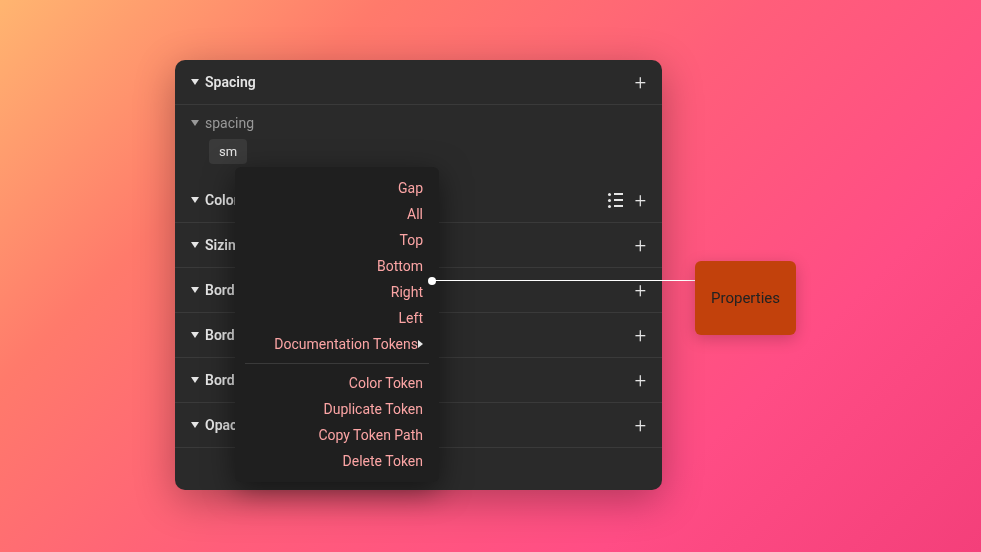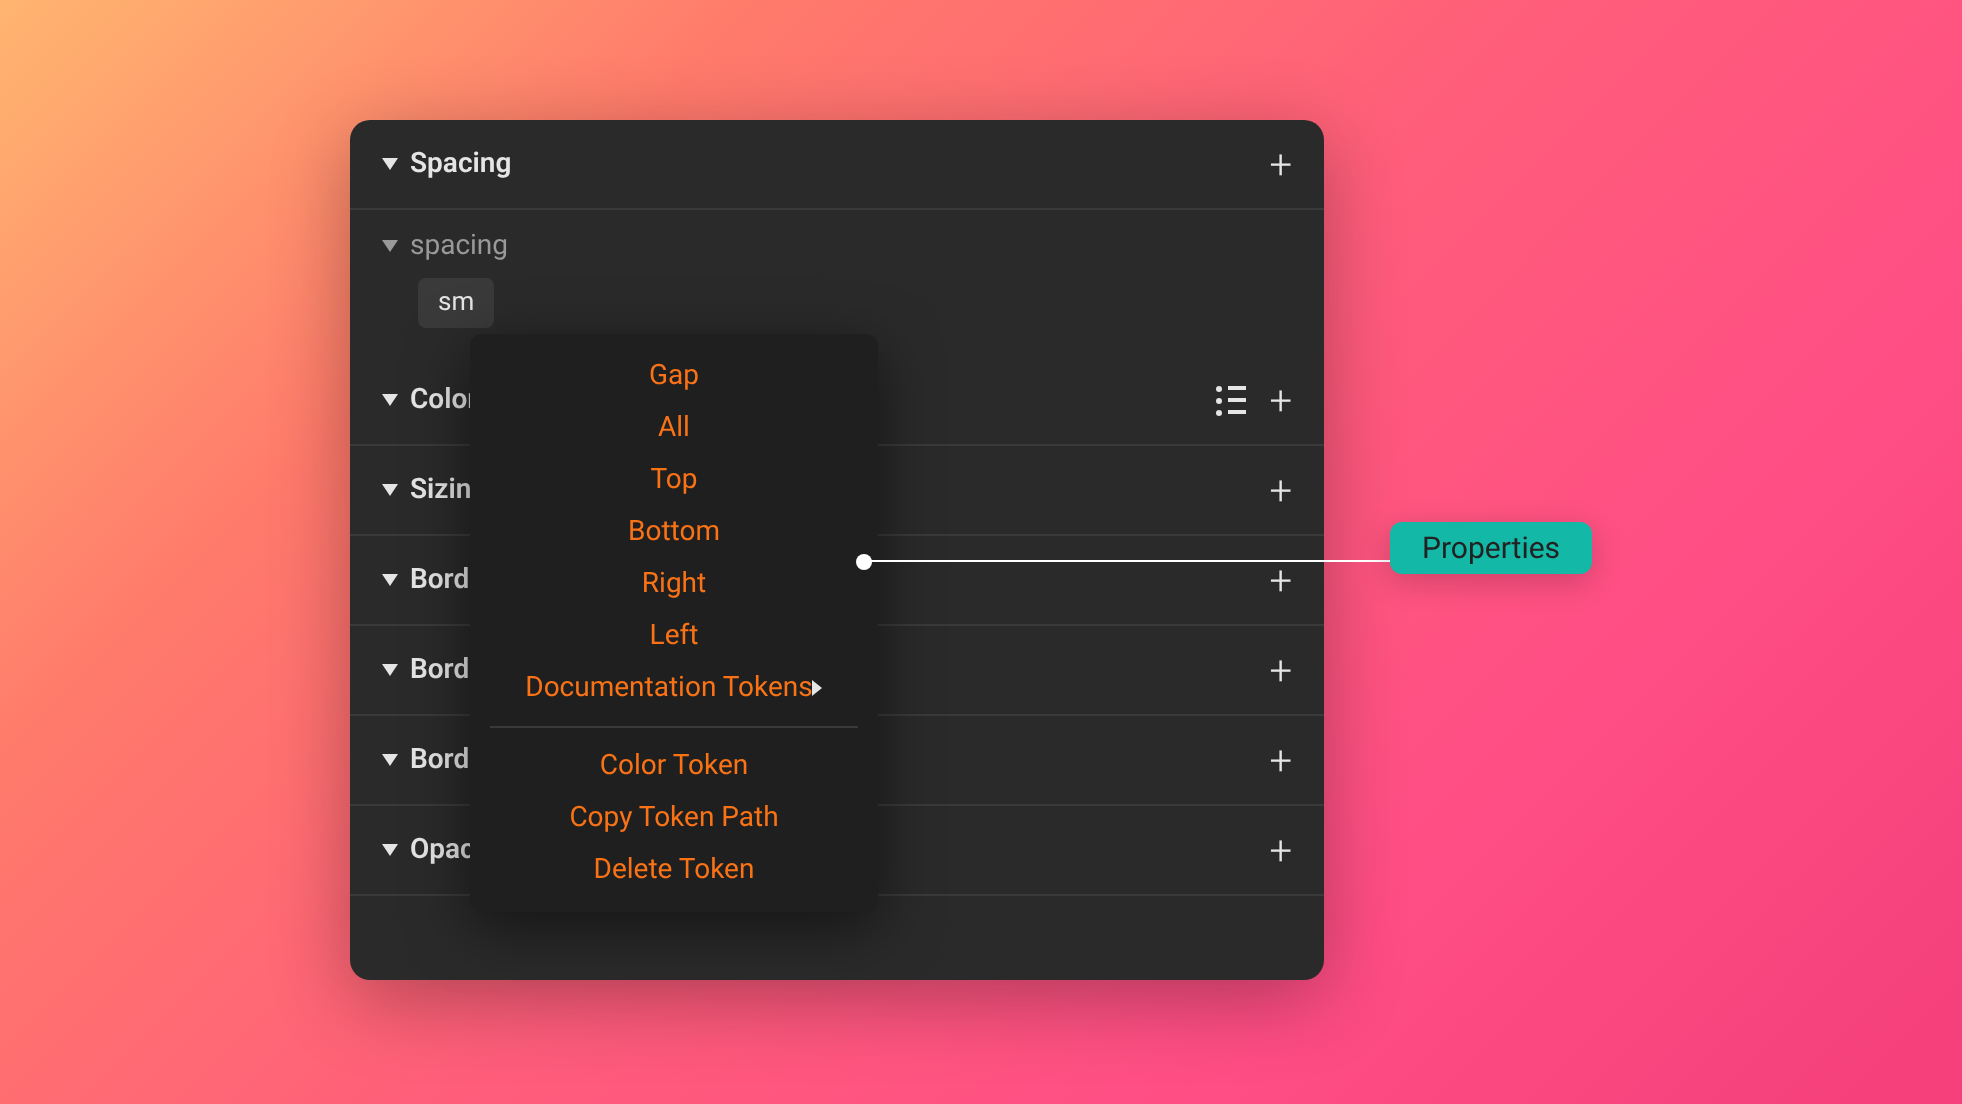--- a/index.html
+++ b/index.html
@@ -104,25 +104,25 @@
   top: 167px;
   width: 204px;
   background: #1f1f1f;
   border-radius: 6px;
   box-shadow: 0 8px 30px rgba(0,0,0,0.5);
   padding: 8px 0;
   z-index: 10;
 }
 .menu-item {
   padding: 5px 16px;
-  color: #f97316;
+  color: #fca5a5;
   font-size: 14px;
   cursor: pointer;
   display: flex;
-  justify-content: center;
+  justify-content: flex-end;
   align-items: center;
 }
 .chevron-right {
   width: 0; height: 0;
   border-top: 4px solid transparent;
   border-bottom: 4px solid transparent;
   border-left: 5px solid #e5e5e5;
 }
 .menu-divider {
   height: 1px;
@@ -144,24 +144,24 @@
   top: 280px;
   width: 266px;
   height: 1px;
   background: #fff;
   z-index: 19;
 }
 .callout-label {
   position: absolute;
   left: 695px;
   top: 261px;
-  background: #14b8a6;
+  background: #c2410c;
   color: #222;
   font-size: 15px;
-  padding: 4px 16px;
+  padding: 28px 16px;
   border-radius: 6px;
   box-shadow: 0 4px 16px rgba(0,0,0,0.2);
   z-index: 20;
 }
 </style>
 </head>
 <body>
 
 <div class="panel">
 
@@ -280,20 +280,23 @@
     </div>
   <div class="menu-item">
     <span>Documentation Tokens</span>
     <span class="chevron-right"></span>
   </div>
   <div class="menu-divider"></div>
   <div class="menu-item">
       <span>Color Token</span>
     </div>
   <div class="menu-item">
+      <span>Duplicate Token</span>
+    </div>
+  <div class="menu-item">
       <span>Copy Token Path</span>
     </div>
   <div class="menu-item">
       <span>Delete Token</span>
     </div>
 </div>
 
 <div class="callout-dot"></div>
 <div class="callout-line"></div>
 <div class="callout-label">Properties</div>

